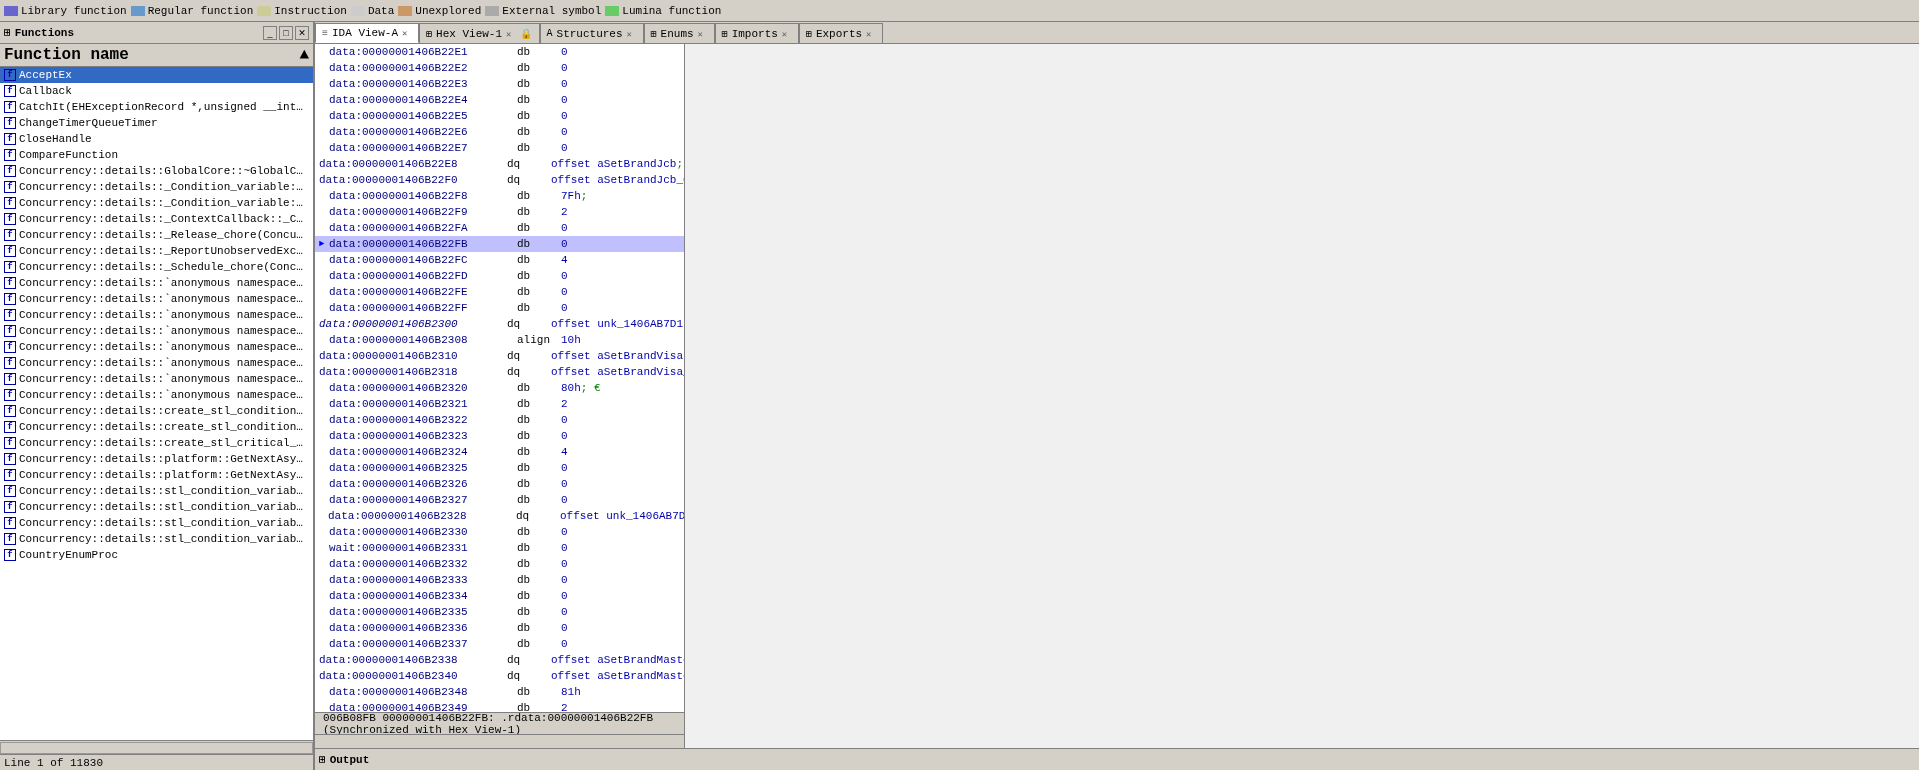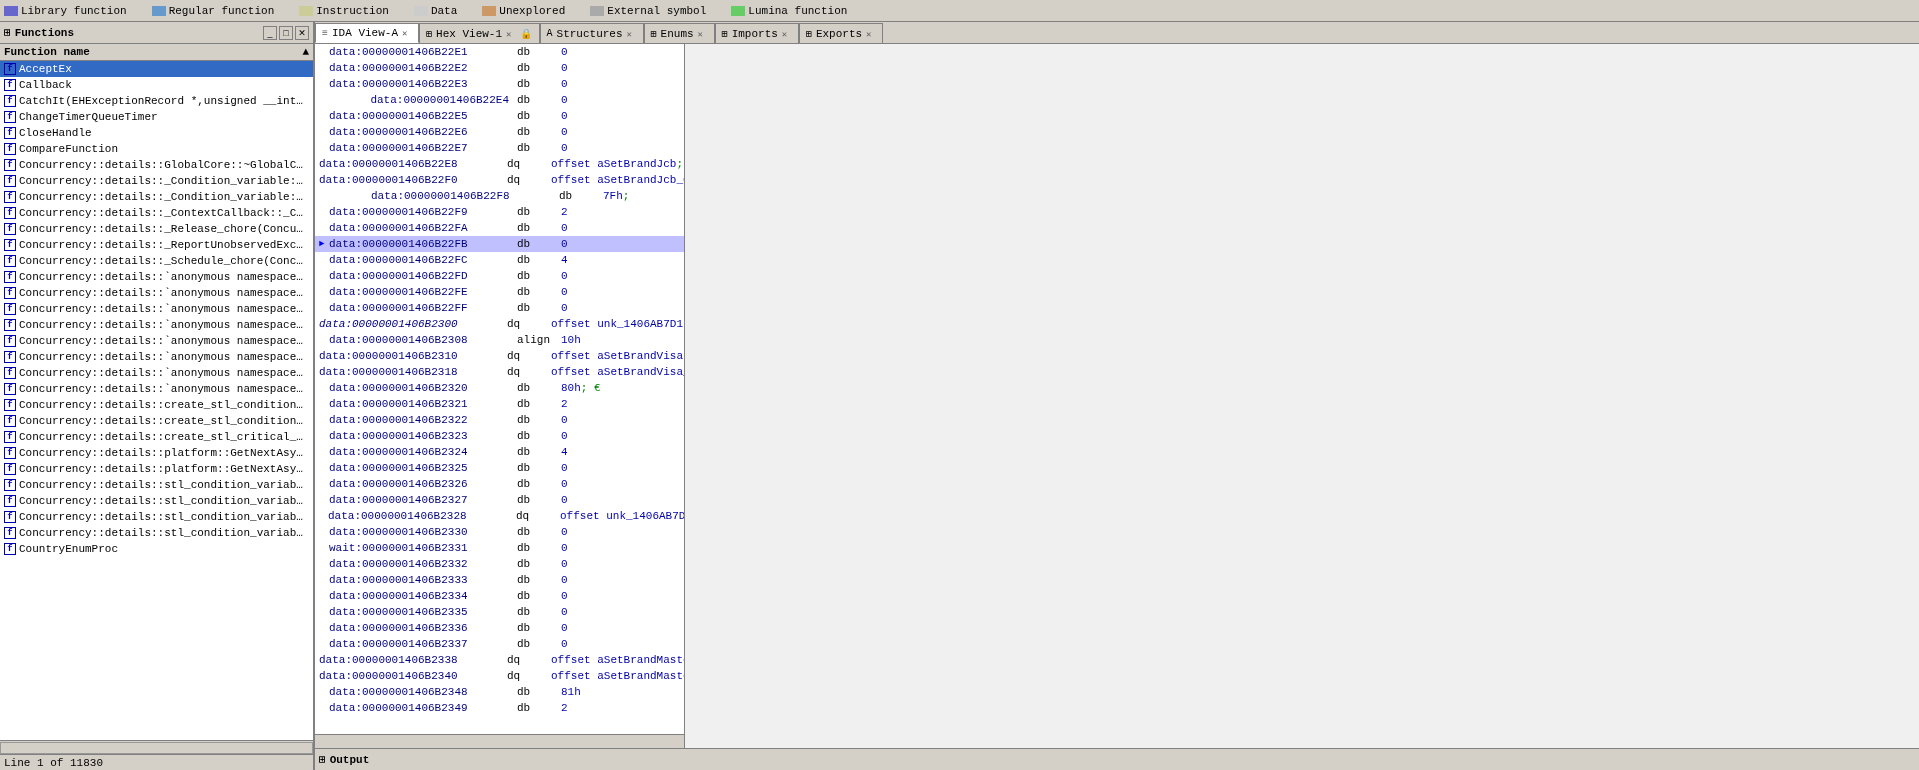--- a/index.html
+++ b/index.html
@@ -4,21 +4,21 @@
   <style>
     * { box-sizing: border-box; margin: 0; padding: 0; }
     body { font-family: 'Courier New', monospace; font-size: 11px; background: #d4d0c8; color: #000; overflow: hidden; }
     
     .toolbar {
       height: 22px;
       background: #d4d0c8;
       display: flex;
       align-items: center;
       padding: 2px 4px;
-      gap: 25px;
+      gap: 4px;
       border-bottom: 1px solid #808080;
     }
     .legend-item {
       display: flex;
       align-items: center;
       gap: 3px;
       font-size: 11px;
     }
     .legend-color {
       width: 14px;
@@ -68,21 +68,21 @@
       font-size: 9px;
       cursor: pointer;
       display: flex;
       align-items: center;
       justify-content: center;
     }
     .col-header {
       background: #d4d0c8;
       border-bottom: 1px solid #808080;
       padding: 2px 4px;
-      font-size: 11px;
+      font-size: 16px;
       font-weight: bold;
       display: flex;
       align-items: center;
       justify-content: space-between;
     }
     .functions-list {
       overflow-y: auto;
       overflow-x: hidden;
       flex: 1;
       background: #ffffff;
@@ -496,21 +496,21 @@
               <span class="asm-operand">0</span>
             </div>
             <div class="asm-row">
               <span class="asm-arrow" style="color: rgb(0, 0, 255);"> </span>
               <span class="asm-addr" style="color: rgb(0, 0, 128);">data:00000001406B22E3</span>
               <span class="asm-mnem" style="margin-left: 8px; margin-right: 4px;">db</span>
               <span class="asm-operand">0</span>
             </div>
             <div class="asm-row">
               <span class="asm-arrow" style="color: rgb(0, 0, 255);"> </span>
-              <span class="asm-addr" style="color: rgb(0, 0, 128); text-align: right;">data:00000001406B22E4</span>
+              <span class="asm-addr" style="color: rgb(0, 0, 128);">data:00000001406B22E4</span>
               <span class="asm-mnem" style="margin-left: 8px; margin-right: 4px;">db</span>
               <span class="asm-operand">0</span>
             </div>
             <div class="asm-row">
               <span class="asm-arrow" style="color: rgb(0, 0, 255);"> </span>
               <span class="asm-addr" style="color: rgb(0, 0, 128);">data:00000001406B22E5</span>
               <span class="asm-mnem" style="margin-left: 8px; margin-right: 4px;">db</span>
               <span class="asm-operand">0</span>
             </div>
             <div class="asm-row">
@@ -533,21 +533,21 @@
               <span class="asm-comment" style="color: rgb(0, 128, 0);"> ; "set-brand-JCB"</span>
             </div>
             <div class="asm-row">
               <span class="asm-arrow" style="color: rgb(0, 0, 255);"> </span>
               <span class="asm-addr" style="color: rgb(0, 0, 128);">data:00000001406B22F0</span>
               <span class="asm-mnem" style="margin-left: 8px; margin-right: 4px;">dq</span>
               <span class="asm-operand">offset aSetBrandJcb_0</span>
             </div>
             <div class="asm-row">
               <span class="asm-arrow" style="color: rgb(0, 0, 255);"> </span>
-              <span class="asm-addr" style="color: rgb(0, 0, 128); margin-left: 42px;">data:00000001406B22F8</span>
+              <span class="asm-addr" style="color: rgb(0, 0, 128);">data:00000001406B22F8</span>
               <span class="asm-mnem" style="margin-left: 8px; margin-right: 4px;">db</span>
               <span class="asm-operand">7Fh</span>
               <span class="asm-comment" style="color: rgb(0, 128, 0);"> ;</span>
             </div>
             <div class="asm-row">
               <span class="asm-arrow" style="color: rgb(0, 0, 255);"> </span>
               <span class="asm-addr" style="color: rgb(0, 0, 128);">data:00000001406B22F9</span>
               <span class="asm-mnem" style="margin-left: 8px; margin-right: 4px;">db</span>
               <span class="asm-operand">2</span>
             </div>
@@ -734,20 +734,23 @@
               <span class="asm-operand">81h</span>
             </div>
             <div class="asm-row">
               <span class="asm-arrow" style="color: rgb(0, 0, 255);"> </span>
               <span class="asm-addr" style="color: rgb(0, 0, 128);">data:00000001406B2349</span>
               <span class="asm-mnem" style="margin-left: 8px; margin-right: 4px;">db</span>
               <span class="asm-operand">2</span>
             </div>
           </div>
 
+        <div class="status-bar">
+          <span>006B08FB 00000001406B22FB: .rdata:00000001406B22FB (Synchronized with Hex View-1)</span>
+        </div>
 
         <div style="height:14px; background:#d4d0c8; border-top:1px solid #808080;">
         </div>
       </div>
 
       <div style="flex:1; display:flex; flex-direction:column; overflow:hidden;">
         <div class="sub-panel-content" style="flex:1; background:#f0f0f0; padding:8px; font-family: monospace; font-size:11px;">
           
         </div>
       </div>

